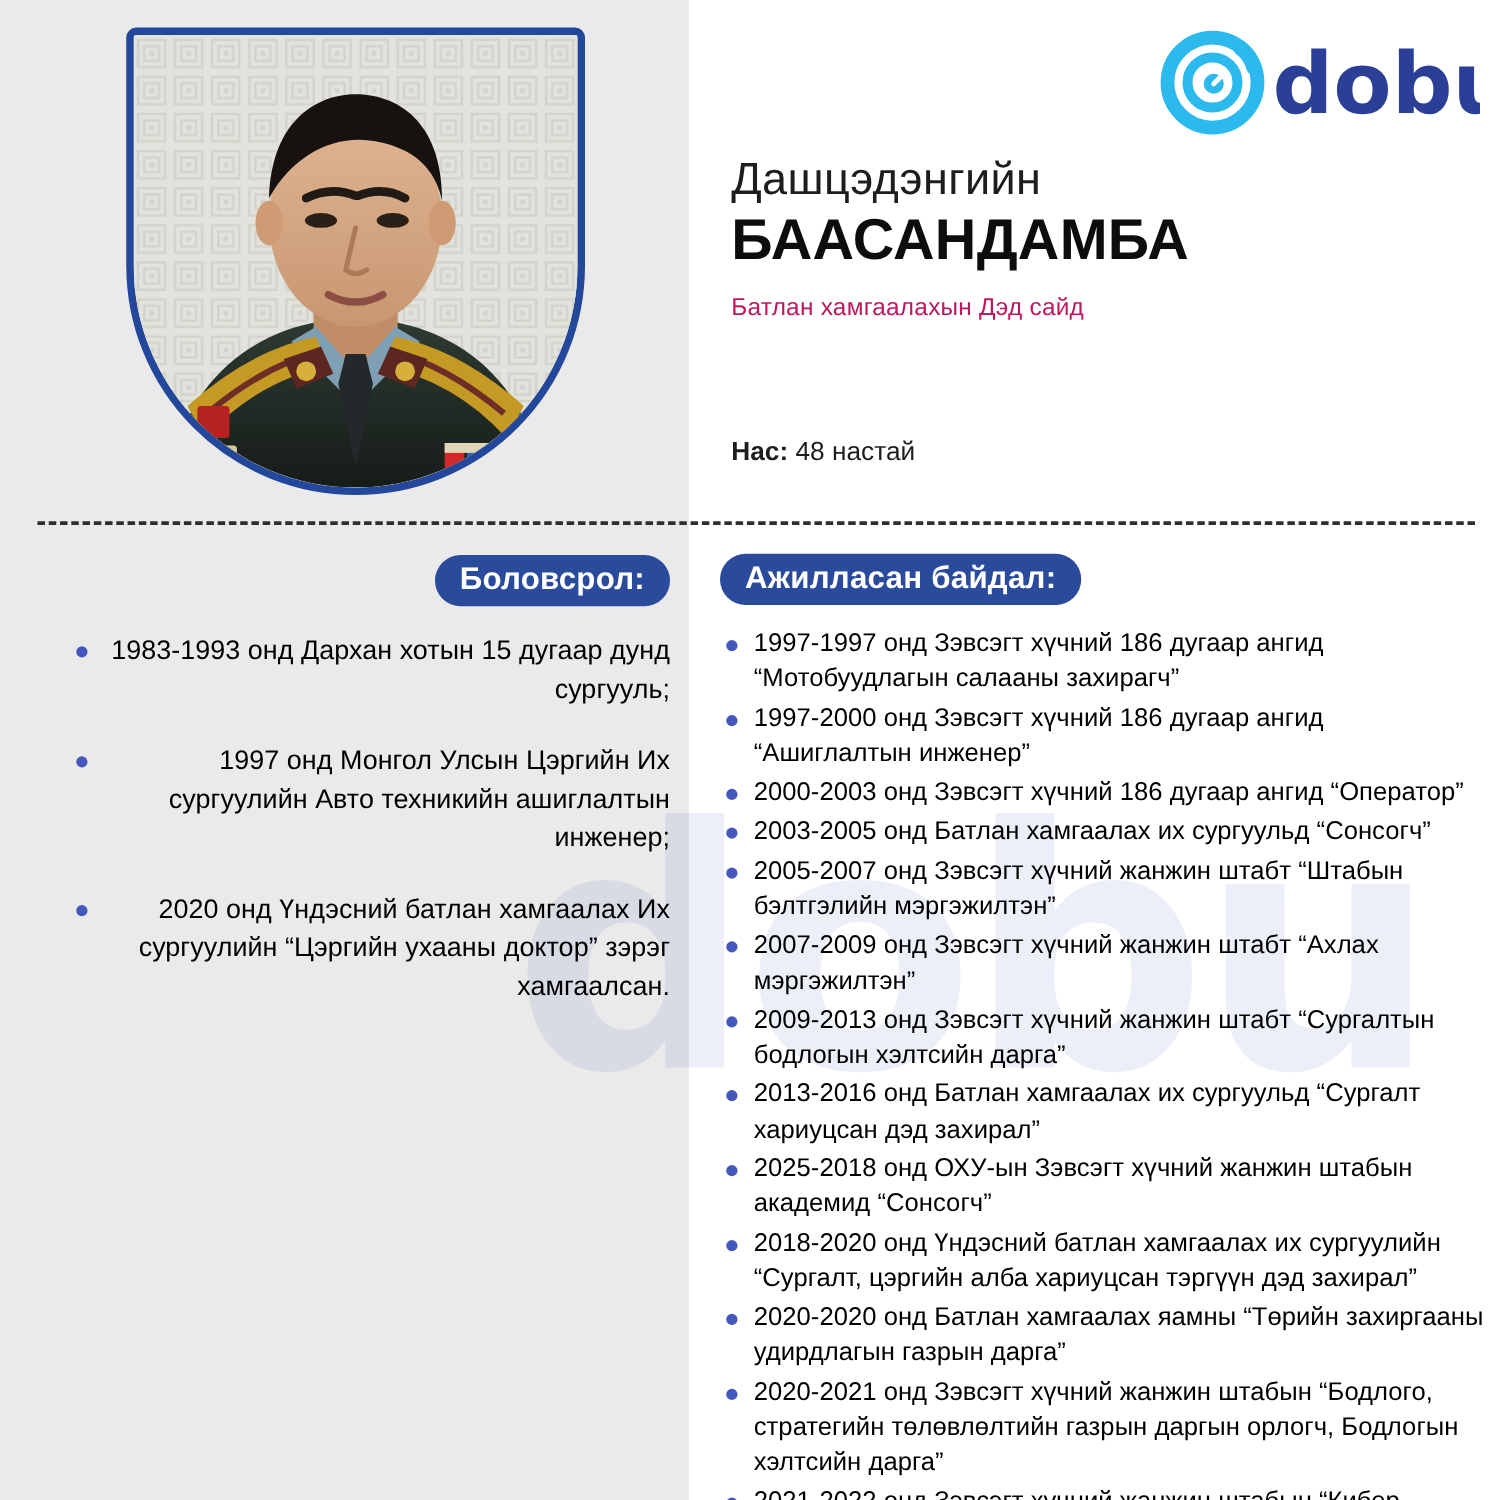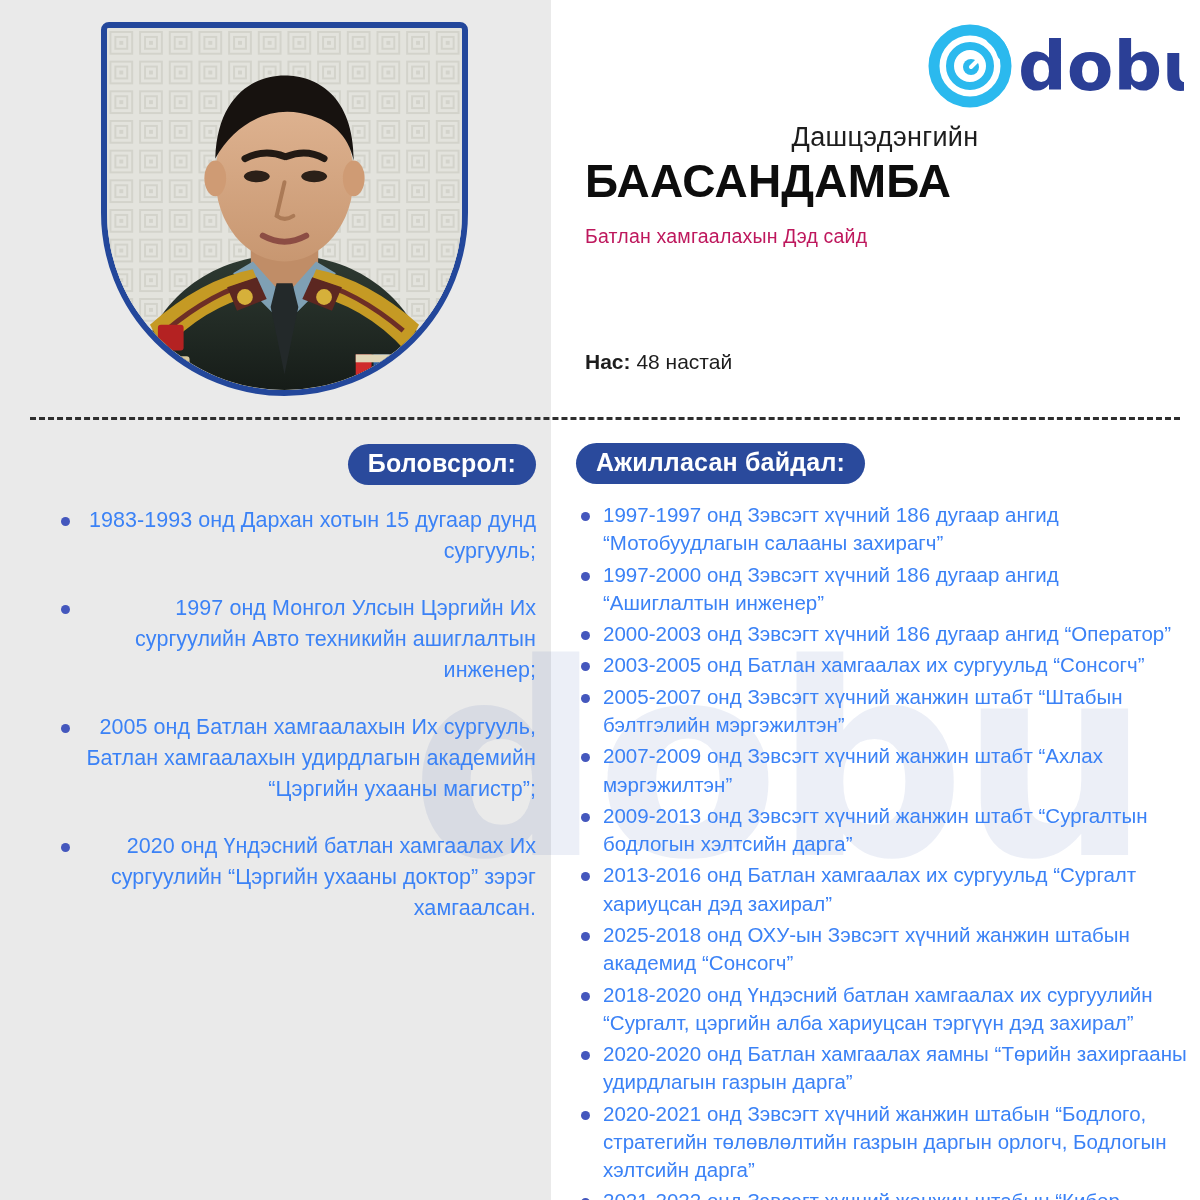--- a/index.html
+++ b/index.html
@@ -94,26 +94,25 @@
 
   
   .header-text {
     position: absolute;
     left: 585px;
     top: 122px;
     width: 600px;
     z-index: 4;
   }
   .name-first {
-    font-size: 27px;
+    font-size: 36px;
     font-weight: 400;
     color: #1d1d1d;
     letter-spacing: 0.3px;
     line-height: 1.14;
-    text-align: center;
   }
   .name-last {
     font-size: 46px;
     font-weight: 700;
     color: #0d0d0d;
     letter-spacing: 0.2px;
     line-height: 1.15;
     margin-top: 2px;
   }
   .job-title {
@@ -174,21 +173,21 @@
     z-index: 4;
   }
 
   ul.items {
     list-style: none;
     margin-top: 20px;
   }
   ul.items li {
     position: relative;
     padding-left: 27px;
-    color: #3b82f6;
+    color: #000000;
   }
   ul.items li::before {
     content: "";
     position: absolute;
     left: 5px;
     width: 9px;
     height: 9px;
     border-radius: 50%;
     background: #4457bd;
   }
@@ -316,21 +315,20 @@
     <span>48 настай</span>
   </div>
 
   <div class="divider"></div>
 
   <div class="col-left">
     <div class="pill">Боловсрол:</div>
     <ul class="items">
         <li>1983-1993 онд Дархан хотын 15 дугаар дунд сургууль;</li>
         <li>1997 онд Монгол Улсын Цэргийн Их сургуулийн Авто техникийн ашиглалтын инженер;</li>
-        <li>2005 онд Батлан хамгаалахын Их сургууль, Батлан хамгаалахын удирдлагын академийн “Цэргийн ухааны магистр”;</li>
         <li>2020 онд Үндэсний батлан хамгаалах Их сургуулийн “Цэргийн ухааны доктор” зэрэг хамгаалсан.</li>
       </ul>
   </div>
 
   <div class="col-right">
     <div class="pill">Ажилласан байдал:</div>
     <ul class="items">
         <li>1997-1997 онд Зэвсэгт хүчний 186 дугаар ангид “Мотобуудлагын салааны захирагч”</li>
         <li>1997-2000 онд Зэвсэгт хүчний 186 дугаар ангид “Ашиглалтын инженер”</li>
         <li>2000-2003 онд Зэвсэгт хүчний 186 дугаар ангид “Оператор”</li>

